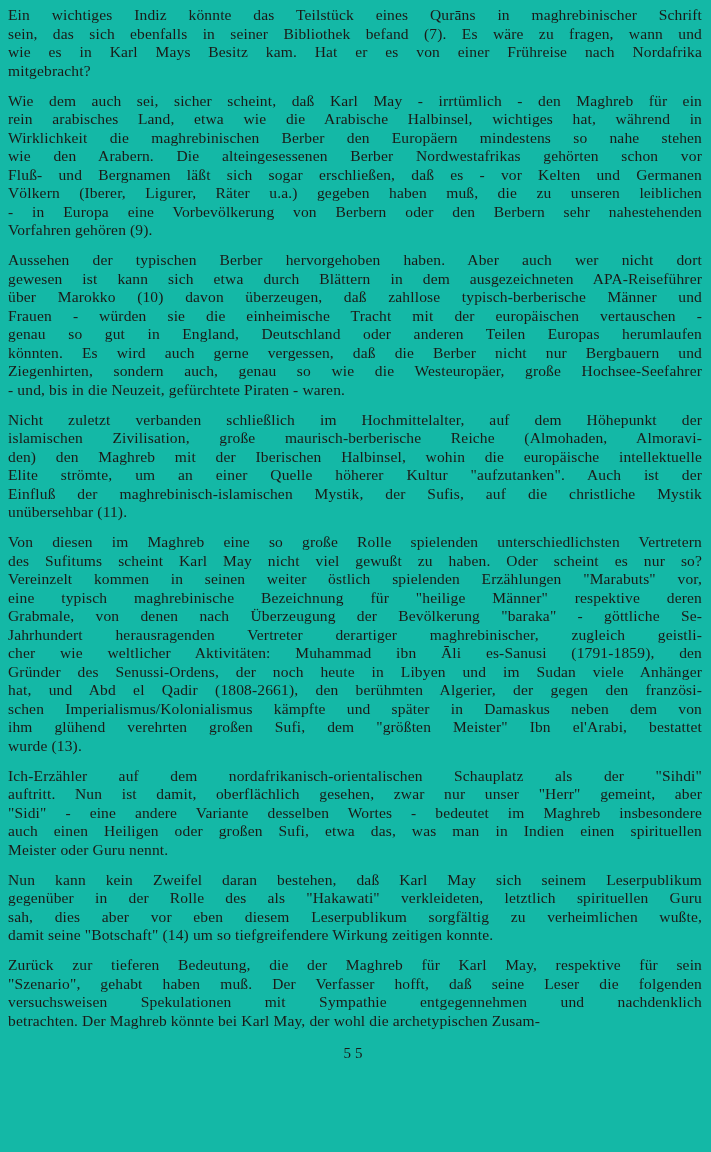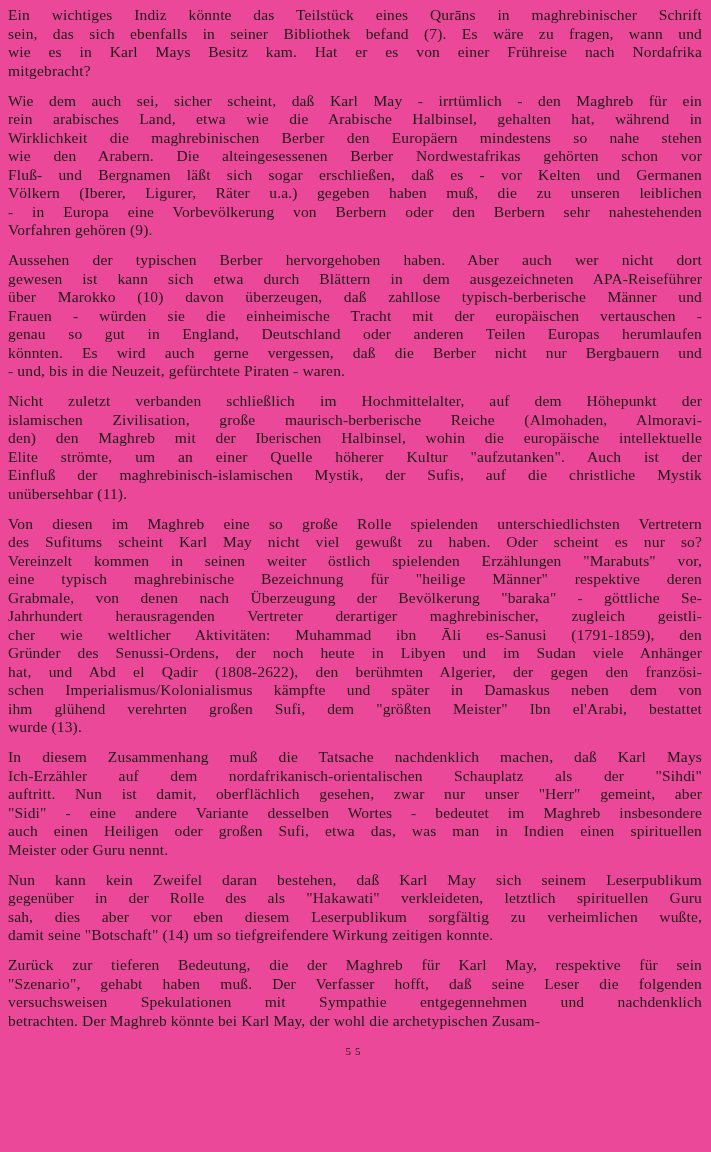--- a/index.html
+++ b/index.html
@@ -4,21 +4,21 @@
 <style>
   html, body {
     margin: 0;
     padding: 0;
     background: #fcfcf9;
   }
   .page {
     position: relative;
     width: 711px;
     height: 1152px;
-    background: #ec4899;
+    background: #14b8a6;
     color: #1b1a17;
     font-family: "Liberation Serif", "DejaVu Serif", serif;
     font-size: 15.5px;
     box-sizing: border-box;
     padding: 6px 9px 0 8px;
     overflow: hidden;
   }
   .para {
     margin: 0 0 11.5px 0;
   }
@@ -31,79 +31,79 @@
     white-space: normal;
     overflow: hidden;
   }
   .line.last {
     text-align: right;
     text-align-last: left;
   }
   .page-number {
     margin-top: 15px;
     text-align: center;
-    font-size: 11px;
+    font-size: 15px;
     letter-spacing: 4px;
     color: #1b1a17;
   }
 </style>
 </head>
 <body>
 
 <div class="page">
   <div>
       <div class="para">
         <div class="line">Ein wichtiges Indiz könnte das Teilstück eines Qurāns in maghrebinischer Schrift</div>
         <div class="line">sein, das sich ebenfalls in seiner Bibliothek befand (7). Es wäre zu fragen, wann und</div>
         <div class="line">wie es in Karl Mays Besitz kam. Hat er es von einer Frühreise nach Nordafrika</div>
         <div class="line last">mitgebracht?</div>
       </div>
       <div class="para">
         <div class="line">Wie dem auch sei, sicher scheint, daß Karl May - irrtümlich - den Maghreb für ein</div>
-        <div class="line">rein arabisches Land, etwa wie die Arabische Halbinsel, gehalten hat, während in</div>
+        <div class="line">rein arabisches Land, etwa wie die Arabische Halbinsel, wichtiges hat, während in</div>
         <div class="line">Wirklichkeit die maghrebinischen Berber den Europäern mindestens so nahe stehen</div>
         <div class="line">wie den Arabern. Die alteingesessenen Berber Nordwestafrikas gehörten schon vor</div>
         <div class="line">Fluß- und Bergnamen läßt sich sogar erschließen, daß es - vor Kelten und Germanen</div>
         <div class="line">Völkern (Iberer, Ligurer, Räter u.a.) gegeben haben muß, die zu unseren leiblichen</div>
         <div class="line">- in Europa eine Vorbevölkerung von Berbern oder den Berbern sehr nahestehenden</div>
         <div class="line last">Vorfahren gehören (9).</div>
       </div>
       <div class="para">
         <div class="line">Aussehen der typischen Berber hervorgehoben haben. Aber auch wer nicht dort</div>
         <div class="line">gewesen ist kann sich etwa durch Blättern in dem ausgezeichneten APA-Reiseführer</div>
         <div class="line">über Marokko (10) davon überzeugen, daß zahllose typisch-berberische Männer und</div>
         <div class="line">Frauen - würden sie die einheimische Tracht mit der europäischen vertauschen -</div>
         <div class="line">genau so gut in England, Deutschland oder anderen Teilen Europas herumlaufen</div>
         <div class="line">könnten. Es wird auch gerne vergessen, daß die Berber nicht nur Bergbauern und</div>
+        <div class="line">Ziegenhirten, sondern auch, genau so wie die Westeuropäer, große Hochsee-Seefahrer</div>
         <div class="line last">- und, bis in die Neuzeit, gefürchtete Piraten - waren.</div>
       </div>
       <div class="para">
         <div class="line">Nicht zuletzt verbanden schließlich im Hochmittelalter, auf dem Höhepunkt der</div>
         <div class="line">islamischen Zivilisation, große maurisch-berberische Reiche (Almohaden, Almoravi-</div>
         <div class="line">den) den Maghreb mit der Iberischen Halbinsel, wohin die europäische intellektuelle</div>
         <div class="line">Elite strömte, um an einer Quelle höherer Kultur "aufzutanken". Auch ist der</div>
         <div class="line">Einfluß der maghrebinisch-islamischen Mystik, der Sufis, auf die christliche Mystik</div>
         <div class="line last">unübersehbar (11).</div>
       </div>
       <div class="para">
         <div class="line">Von diesen im Maghreb eine so große Rolle spielenden unterschiedlichsten Vertretern</div>
         <div class="line">des Sufitums scheint Karl May nicht viel gewußt zu haben. Oder scheint es nur so?</div>
         <div class="line">Vereinzelt kommen in seinen weiter östlich spielenden Erzählungen "Marabuts" vor,</div>
         <div class="line">eine typisch maghrebinische Bezeichnung für "heilige Männer" respektive deren</div>
         <div class="line">Grabmale, von denen nach Überzeugung der Bevölkerung "baraka" - göttliche Se-</div>
         <div class="line">Jahrhundert herausragenden Vertreter derartiger maghrebinischer, zugleich geistli-</div>
         <div class="line">cher wie weltlicher Aktivitäten: Muhammad ibn Āli es-Sanusi (1791-1859), den</div>
         <div class="line">Gründer des Senussi-Ordens, der noch heute in Libyen und im Sudan viele Anhänger</div>
-        <div class="line">hat, und Abd el Qadir (1808-2622), den berühmten Algerier, der gegen den französi-</div>
+        <div class="line">hat, und Abd el Qadir (1808-2661), den berühmten Algerier, der gegen den französi-</div>
         <div class="line">schen Imperialismus/Kolonialismus kämpfte und später in Damaskus neben dem von</div>
         <div class="line">ihm glühend verehrten großen Sufi, dem "größten Meister" Ibn el'Arabi, bestattet</div>
         <div class="line last">wurde (13).</div>
       </div>
       <div class="para">
-        <div class="line">In diesem Zusammenhang muß die Tatsache nachdenklich machen, daß Karl Mays</div>
         <div class="line">Ich-Erzähler auf dem nordafrikanisch-orientalischen Schauplatz als der "Sihdi"</div>
         <div class="line">auftritt. Nun ist damit, oberflächlich gesehen, zwar nur unser "Herr" gemeint, aber</div>
         <div class="line">"Sidi" - eine andere Variante desselben Wortes - bedeutet im Maghreb insbesondere</div>
         <div class="line">auch einen Heiligen oder großen Sufi, etwa das, was man in Indien einen spirituellen</div>
         <div class="line last">Meister oder Guru nennt.</div>
       </div>
       <div class="para">
         <div class="line">Nun kann kein Zweifel daran bestehen, daß Karl May sich seinem Leserpublikum</div>
         <div class="line">gegenüber in der Rolle des als "Hakawati" verkleideten, letztlich spirituellen Guru</div>
         <div class="line">sah, dies aber vor eben diesem Leserpublikum sorgfältig zu verheimlichen wußte,</div>

